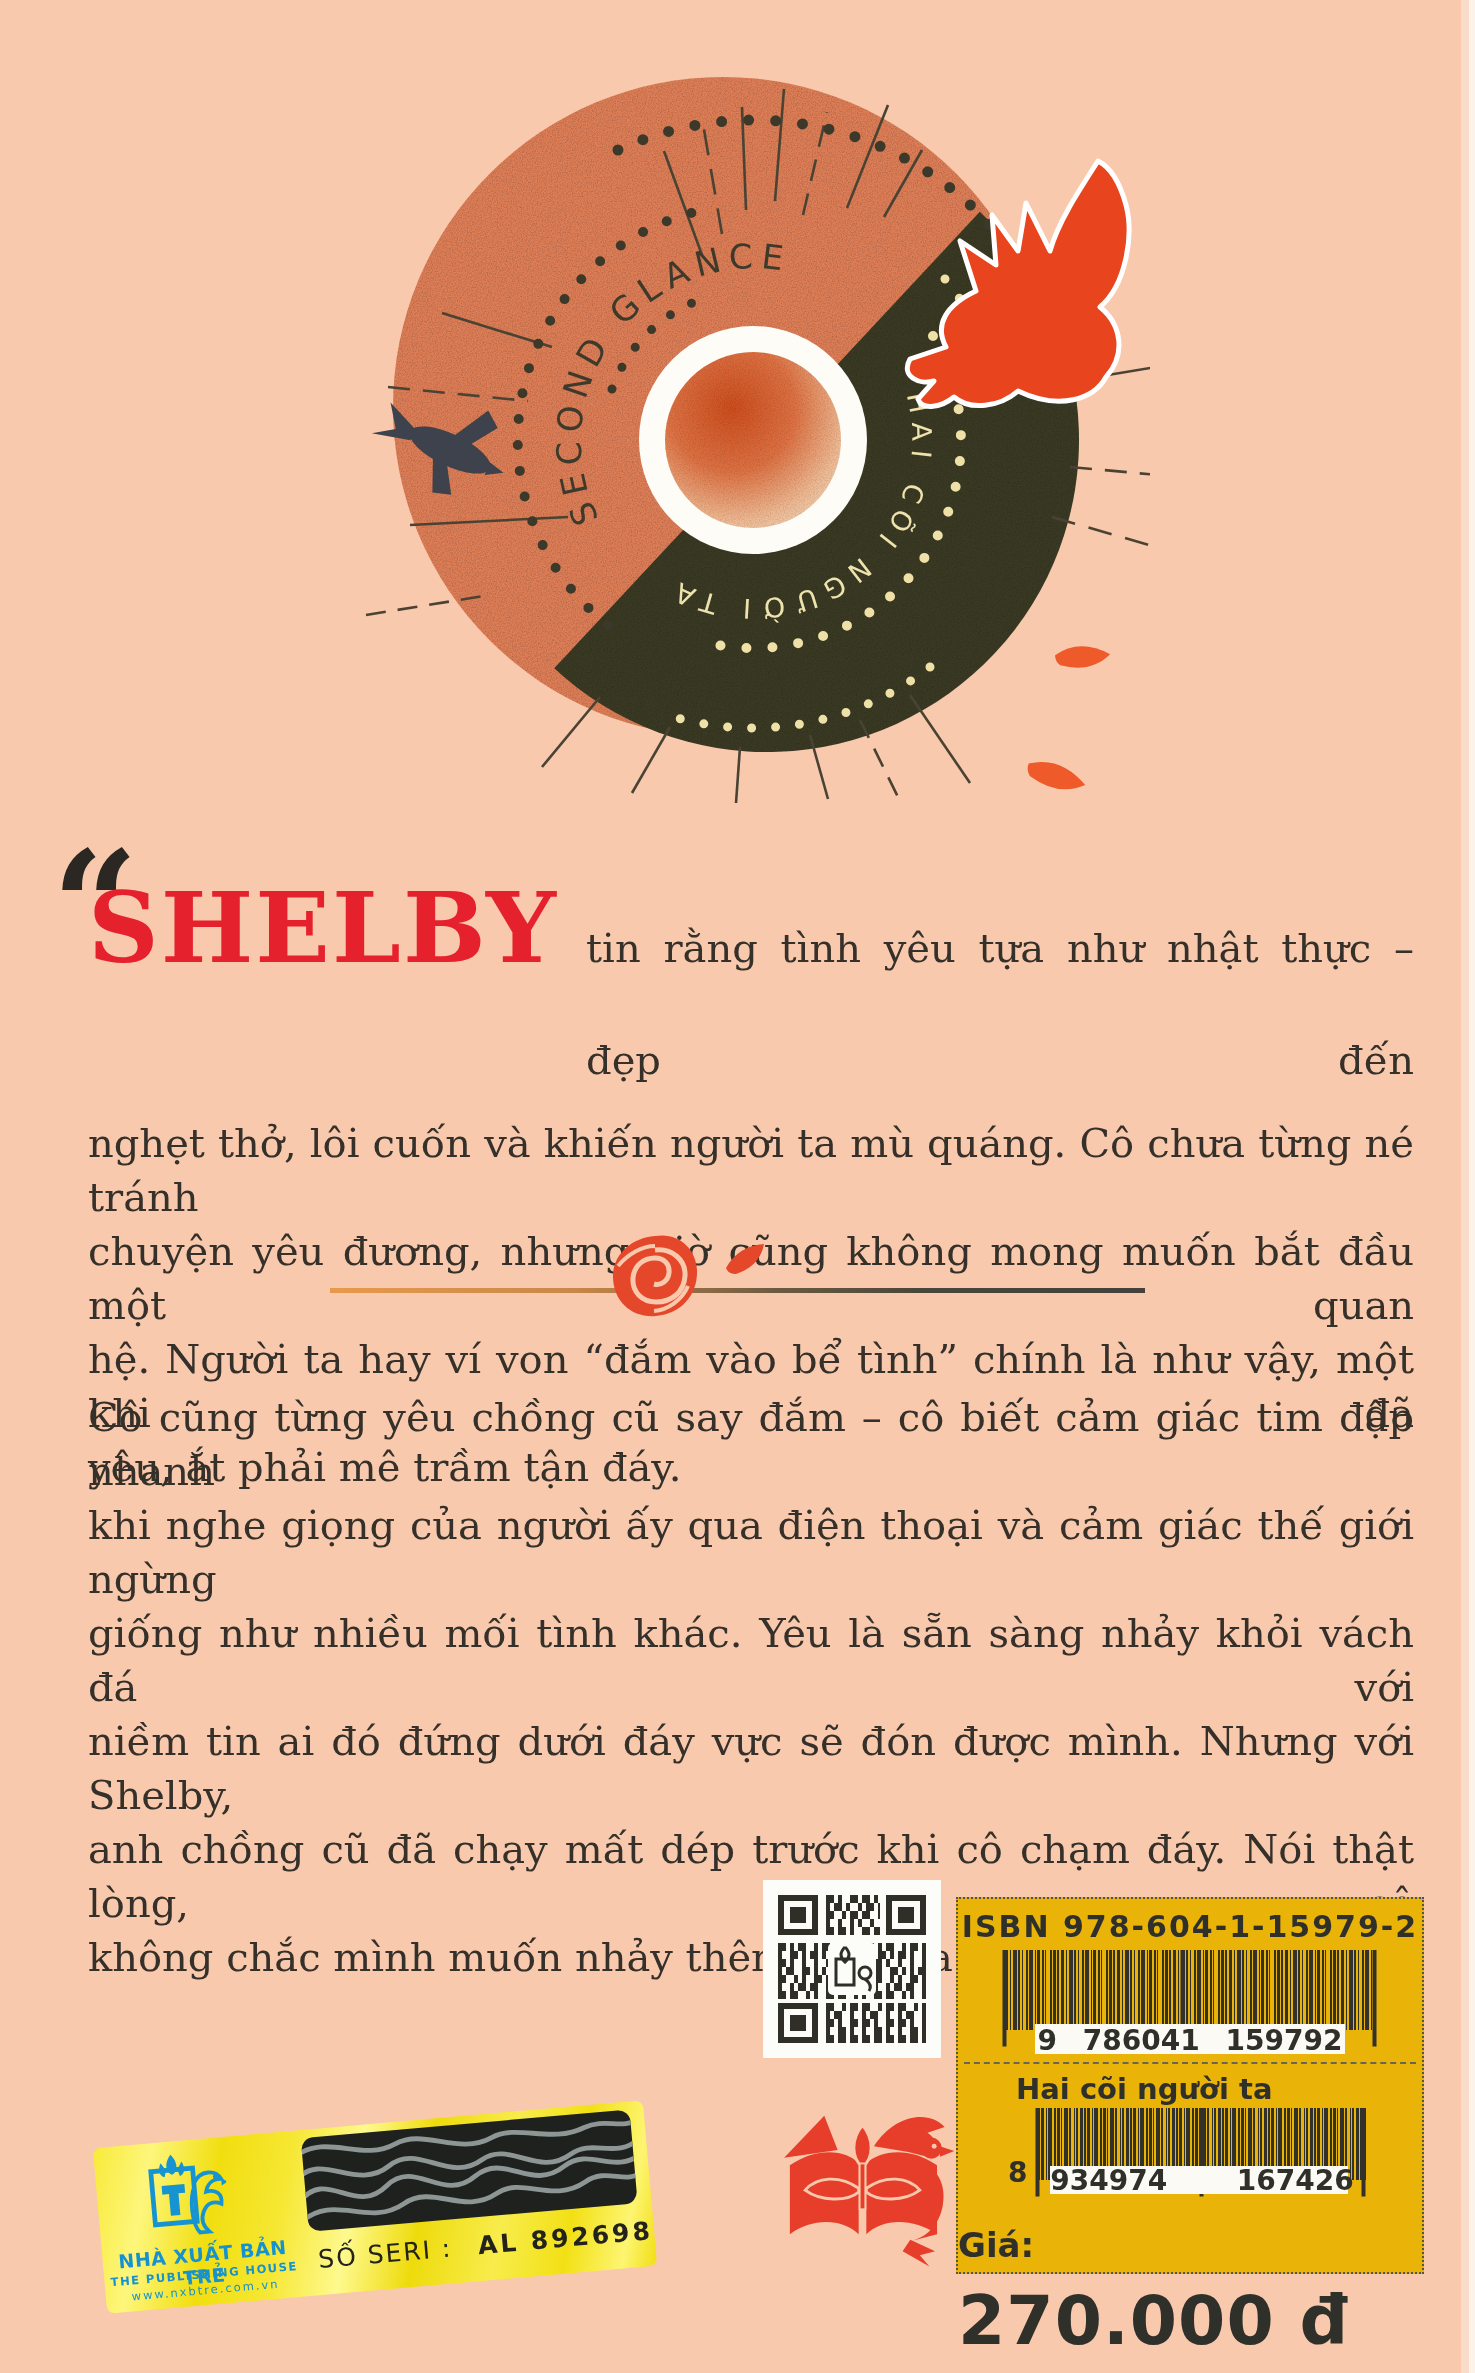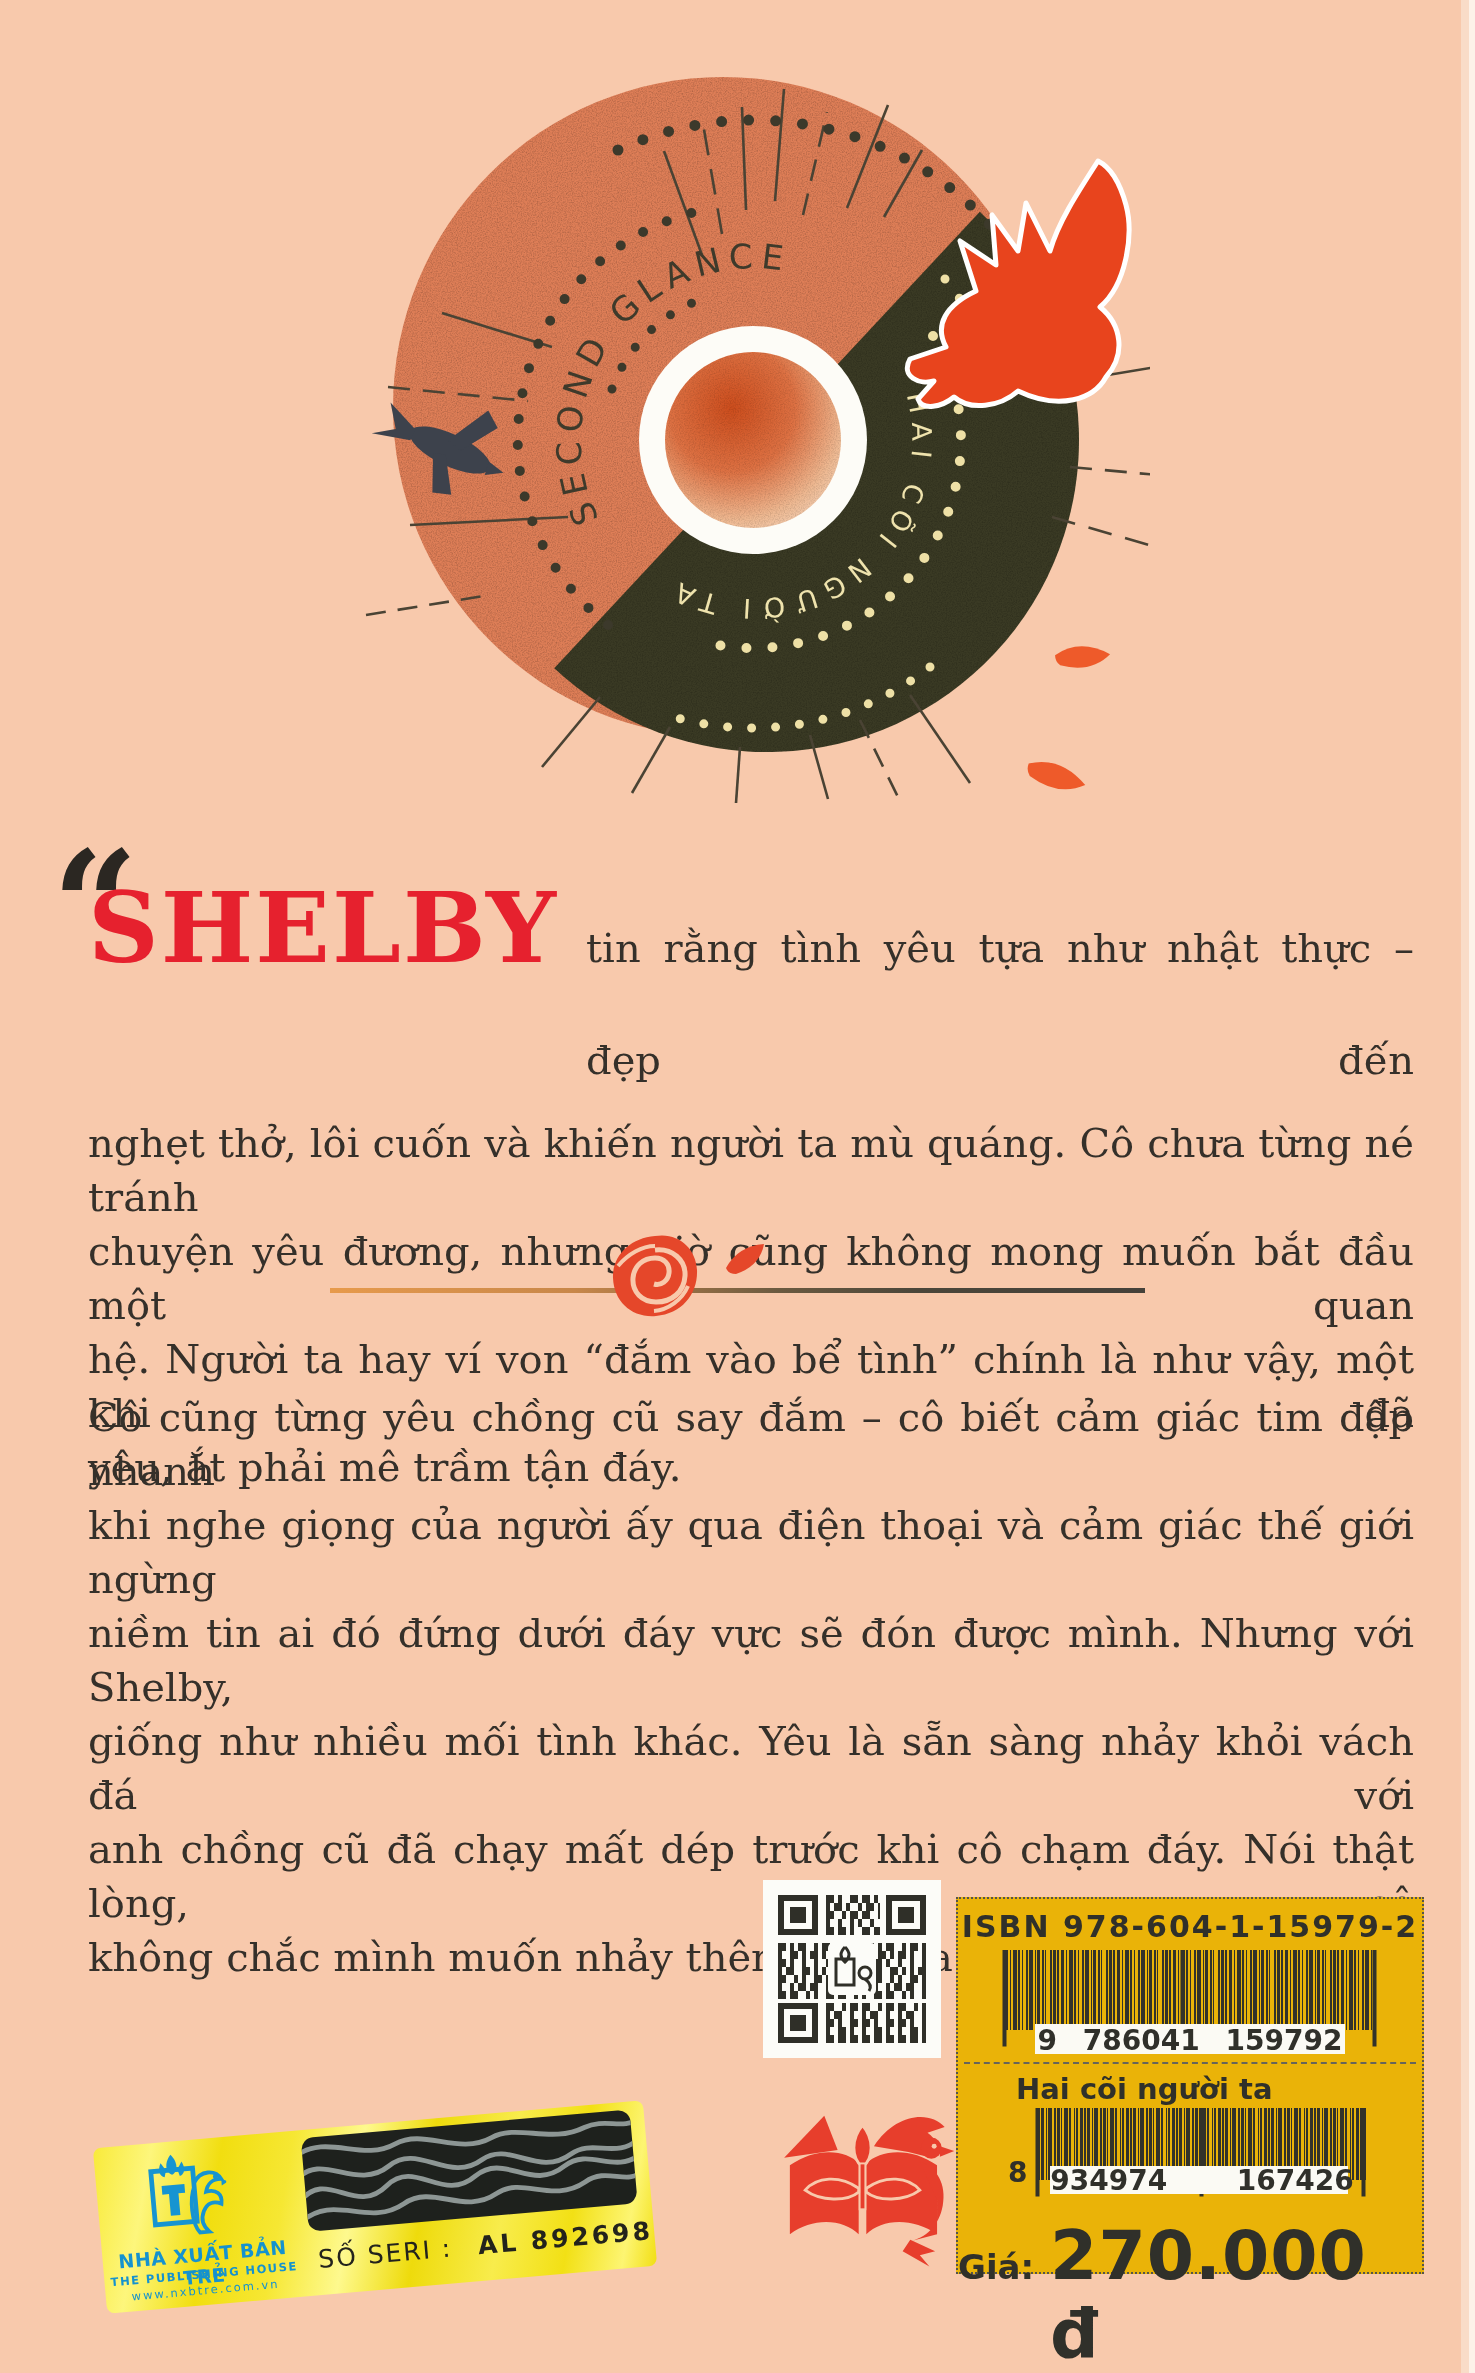--- a/index.html
+++ b/index.html
@@ -35,21 +35,21 @@
   .isbn-box{left:956px;top:1897px;width:468px;height:377px;background:#eab308;
             border:2px dotted #55544a;box-sizing:border-box;
             font-family:"DejaVu Sans",sans-serif;color:#30302a;}
   .isbn-label{margin-top:10px;text-align:center;font-size:30px;font-weight:bold;letter-spacing:2px;}
   .bc1{display:block;margin:6px auto 0;width:400px;height:104px;}
   .isbn-sep{border-top:2px dashed #66655a;margin:8px 6px 0;}
   .book-title{margin:8px 0 0 58px;font-size:29px;font-weight:bold;}
   .bc2{display:block;margin:2px auto 0;width:380px;height:96px;}
   .bar{fill:#32322a;stroke:#32322a;}
   .bc-digits{font-family:"DejaVu Sans",sans-serif;font-size:28px;font-weight:bold;fill:#30302a;}
-  .price-row{display:flex;align-items:baseline;justify-content:space-between;gap:16px;margin-top:12px;}
+  .price-row{display:flex;align-items:baseline;justify-content:space-between;gap:16px;margin-top:21px;flex-direction:column;}
   .price-label{font-size:34px;font-weight:bold;}
   .price-value{font-size:68px;font-weight:bold;letter-spacing:1px;}
 
   
   .sticker{left:99px;top:2124px;width:552px;height:166px;transform:rotate(-5deg);
       border-radius:8px;
       background:linear-gradient(105deg,#f8ea3a 0%,#fdf67c 10%,#f1de10 22%,#f6e733 34%,
                  #fef98e 46%,#eedb0c 58%,#f8ec4c 72%,#f2e015 84%,#fdf572 94%,#f1de12 100%);
       font-family:"DejaVu Sans",sans-serif;}
   .nxb-logo{left:50px;top:8px;width:80px;height:94px;}
@@ -180,22 +180,22 @@
       <path fill="none" stroke="#f8c9ac" stroke-width="5" d="M57,24 C74,22 88,34 87,50 C86,66 74,76 58,76 C44,76 34,66 35,52 C36,40 45,32 57,32 C66,32 72,38 71,47 C70,55 63,60 56,58"></path>
       <path fill="none" stroke="#f8c9ac" stroke-width="4" d="M20,40 C30,28 44,20 57,20"></path>
       <path fill="none" stroke="#f8c9ac" stroke-width="4" d="M90,60 C84,74 70,84 56,85"></path>
     </g>
     <path fill="#e5472a" d="M128,42 Q140,20 166,18 Q162,40 138,48 Q130,48 128,42 Z"></path>
   </svg>
 
   <div class="abs quote-block para2">
     <div class="qline">Cô cũng từng yêu chồng cũ say đắm – cô biết cảm giác tim đập nhanh</div>
     <div class="qline">khi nghe giọng của người ấy qua điện thoại và cảm giác thế giới ngừng</div>
+    <div class="qline">giống như nhiều mối tình khác. Yêu là sẵn sàng nhảy khỏi vách đá với</div>
     <div class="qline">niềm tin ai đó đứng dưới đáy vực sẽ đón được mình. Nhưng với Shelby,</div>
-    <div class="qline">giống như nhiều mối tình khác. Yêu là sẵn sàng nhảy khỏi vách đá với</div>
     <div class="qline">anh chồng cũ đã chạy mất dép trước khi cô chạm đáy. Nói thật lòng, cô</div>
     <div class="qline last">
       <span>không chắc mình muốn nhảy thêm lần nữa.</span><span class="close-quote">”</span>
     </div>
   </div>
 
   <div class="abs qr-panel">
     <svg width="164" height="164" viewBox="0 0 164 164" xmlns="http://www.w3.org/2000/svg">
       <g fill="#2f2f28">
         <rect x="8" y="8" width="40" height="40"></rect>

